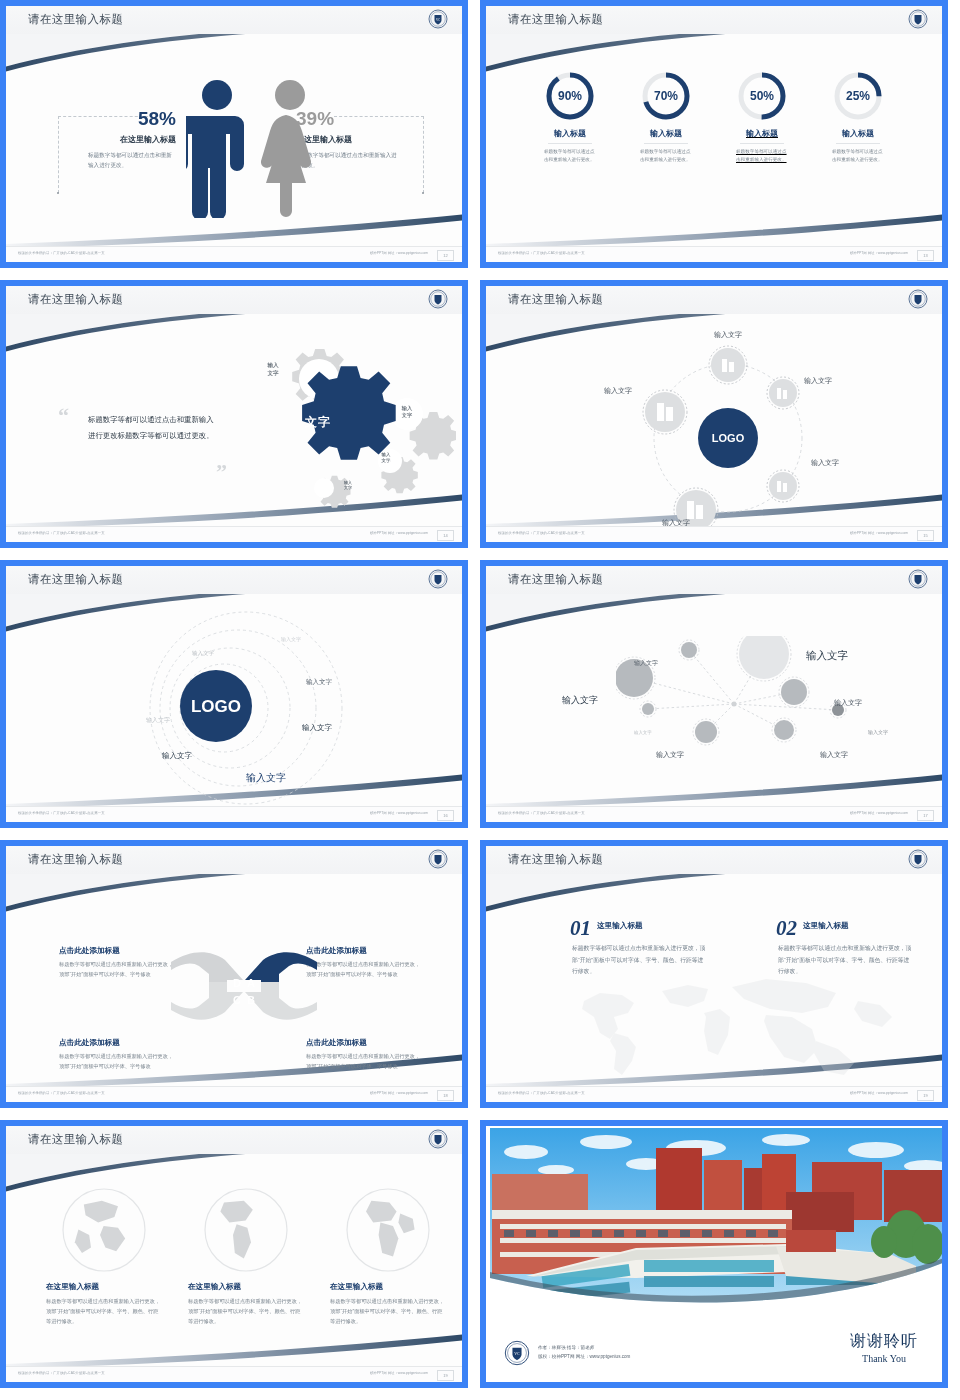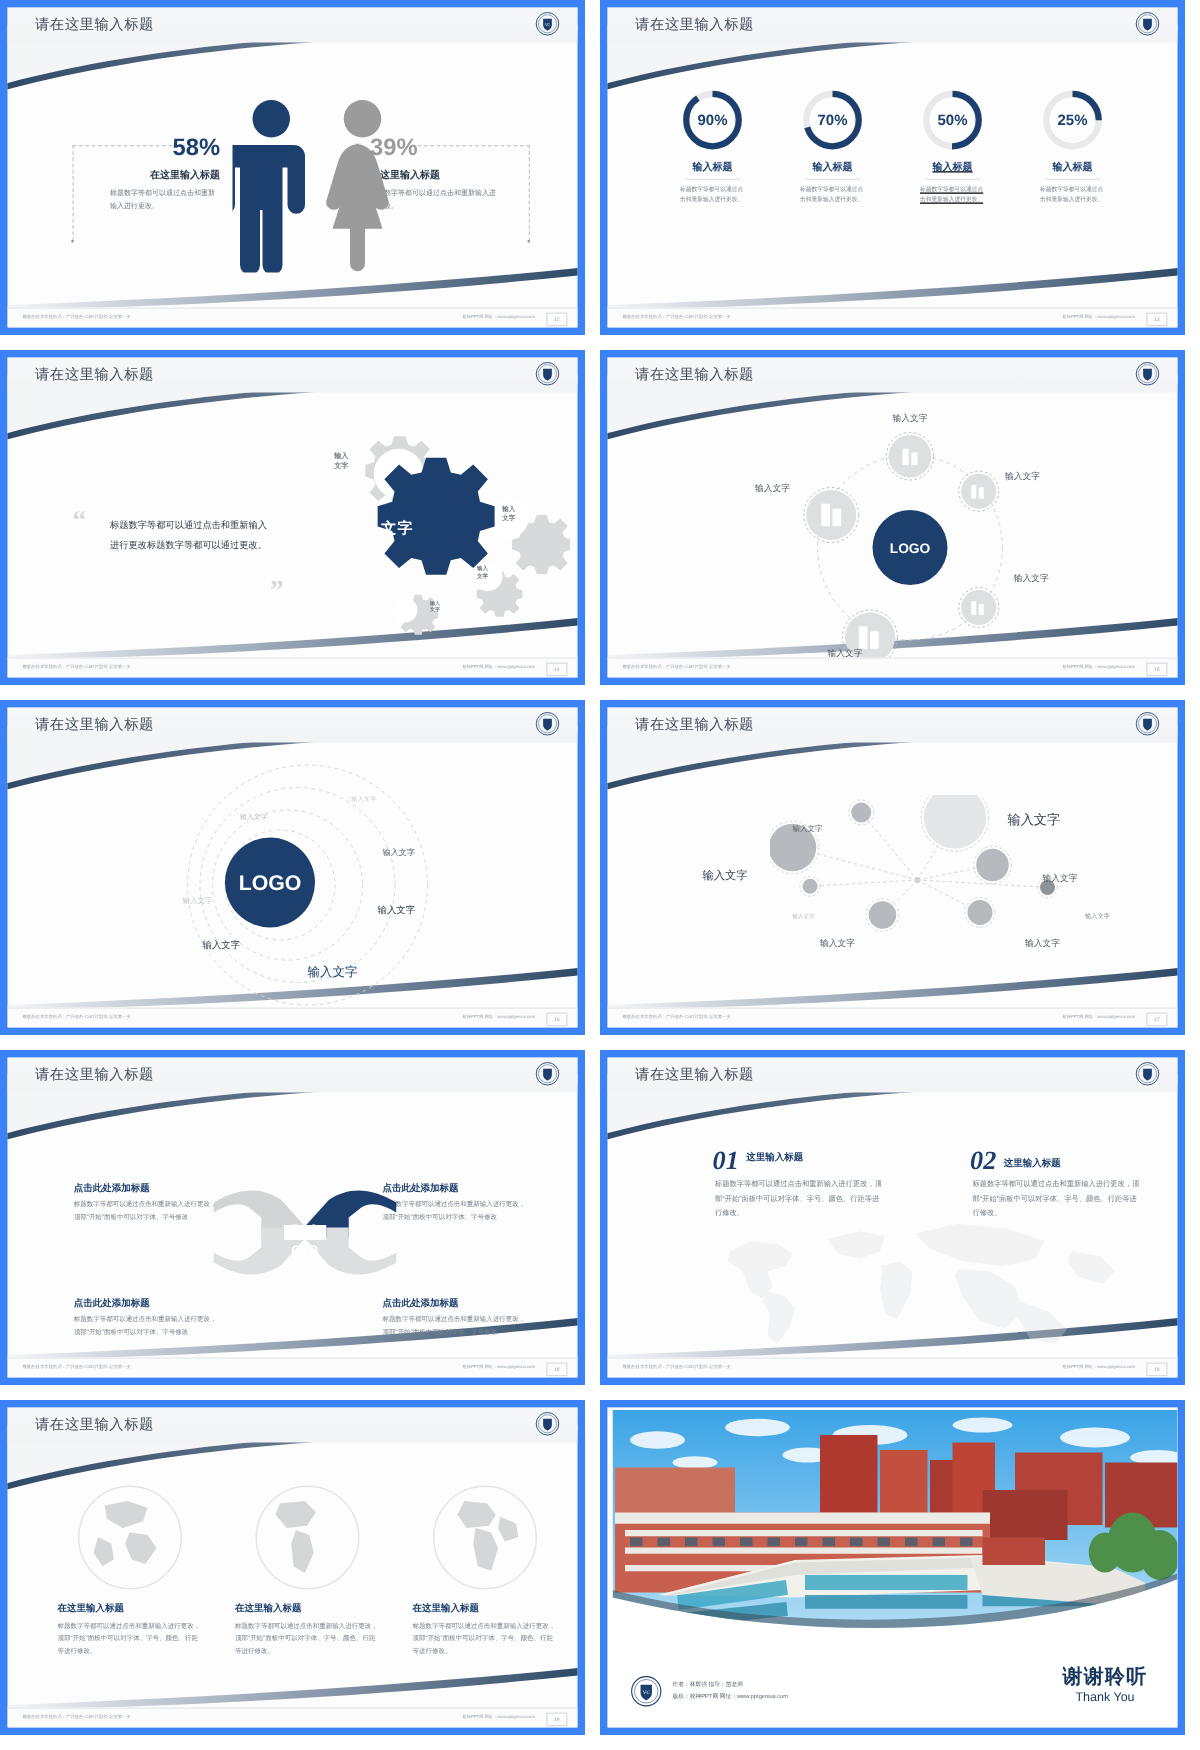--- a/index.html
+++ b/index.html
@@ -70,22 +70,22 @@
   .num { font-size:21px; font-weight:bold; font-style:italic; color:#1d3f6e;
          font-family:"Liberation Serif",serif;margin-left:32px; }
   .n-h { font-size:7.6px; font-weight:bold; color:#1d3f6e; }
   .n-b { font-size:5.8px; color:#6e7b87; line-height:2.0; }
 
   
   .g-h { font-size:7.6px; font-weight:bold; color:#1d3f6e; }
   .g-b { font-size:5.2px; color:#77828c; line-height:1.95; margin-top:4px; }
 
   
-  .thx-cn { font-size:16px; font-weight:bold; color:#17365d; letter-spacing:1px;text-align:center; }
-  .thx-en { font-size:10px; color:#17365d; margin-top:1px; }
+  .thx-cn { font-size:16px; font-weight:normal; color:#17365d; letter-spacing:1px;text-align:center; }
+  .thx-en { font-size:10px; color:#17365d; margin-top:1px;font-family:Liberation Serif, serif; }
   .credit { font-size:4.6px; color:#5a6672; line-height:1.9; }
 </style>
 </head>
 <body>
 
 <div id="sheet">
 
   <div class="slide" style="left:0;top:0">
     <div class="canvas">
       <svg class="sw-top" viewBox="0 0 500 60">
@@ -534,21 +534,21 @@
       <div style="position:absolute;left:52px;top:70px;width:170px;">
         <div style="display:flex;align-items:flex-start;gap:6px;">
           <div class="num">01</div>
           <div style="padding-top:5px;">
             <div class="n-h">这里输入标题</div>
           </div>
         </div>
         <div class="n-b" style="margin-left:34px;margin-top:2px;">标题数字等都可以通过点击和重新输入进行更改，顶部“开始”面板中可以对字体、字号、颜色、行距等进行修改。</div>
       </div>
       <div style="position:absolute;left:258px;top:70px;width:170px;">
-        <div style="display:flex;align-items:center;gap:6px;">
+        <div style="display:flex;align-items:flex-start;gap:6px;">
           <div class="num">02</div>
           <div style="padding-top:5px;">
             <div class="n-h">这里输入标题</div>
           </div>
         </div>
         <div class="n-b" style="margin-left:34px;margin-top:2px;">标题数字等都可以通过点击和重新输入进行更改，顶部“开始”面板中可以对字体、字号、颜色、行距等进行修改。</div>
       </div>
 
       <div class="ftr">
         <div class="ftr-l">模版的技术学院的话：广开放的-CAD片型部-起发第一支</div>

